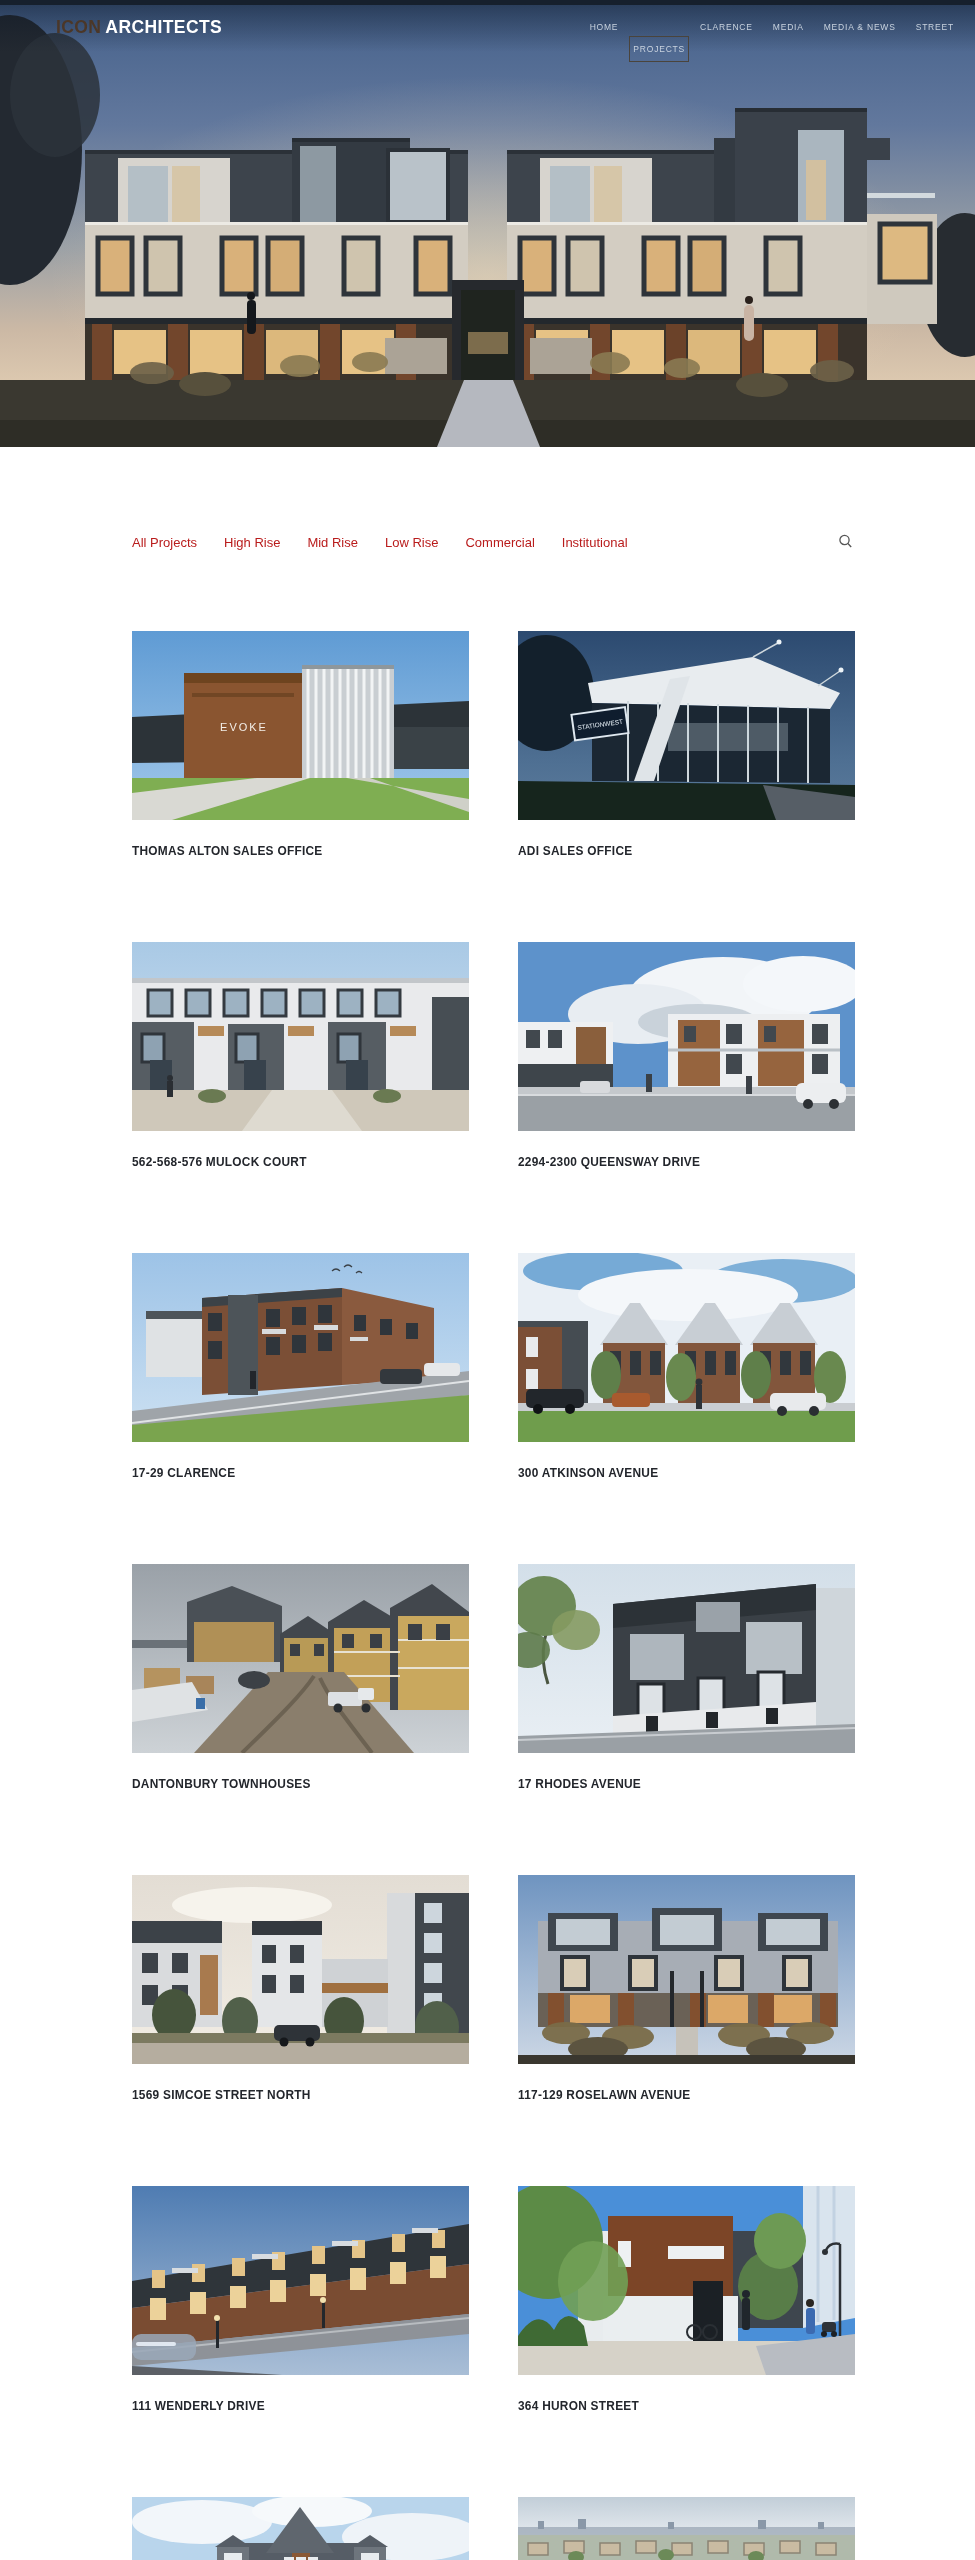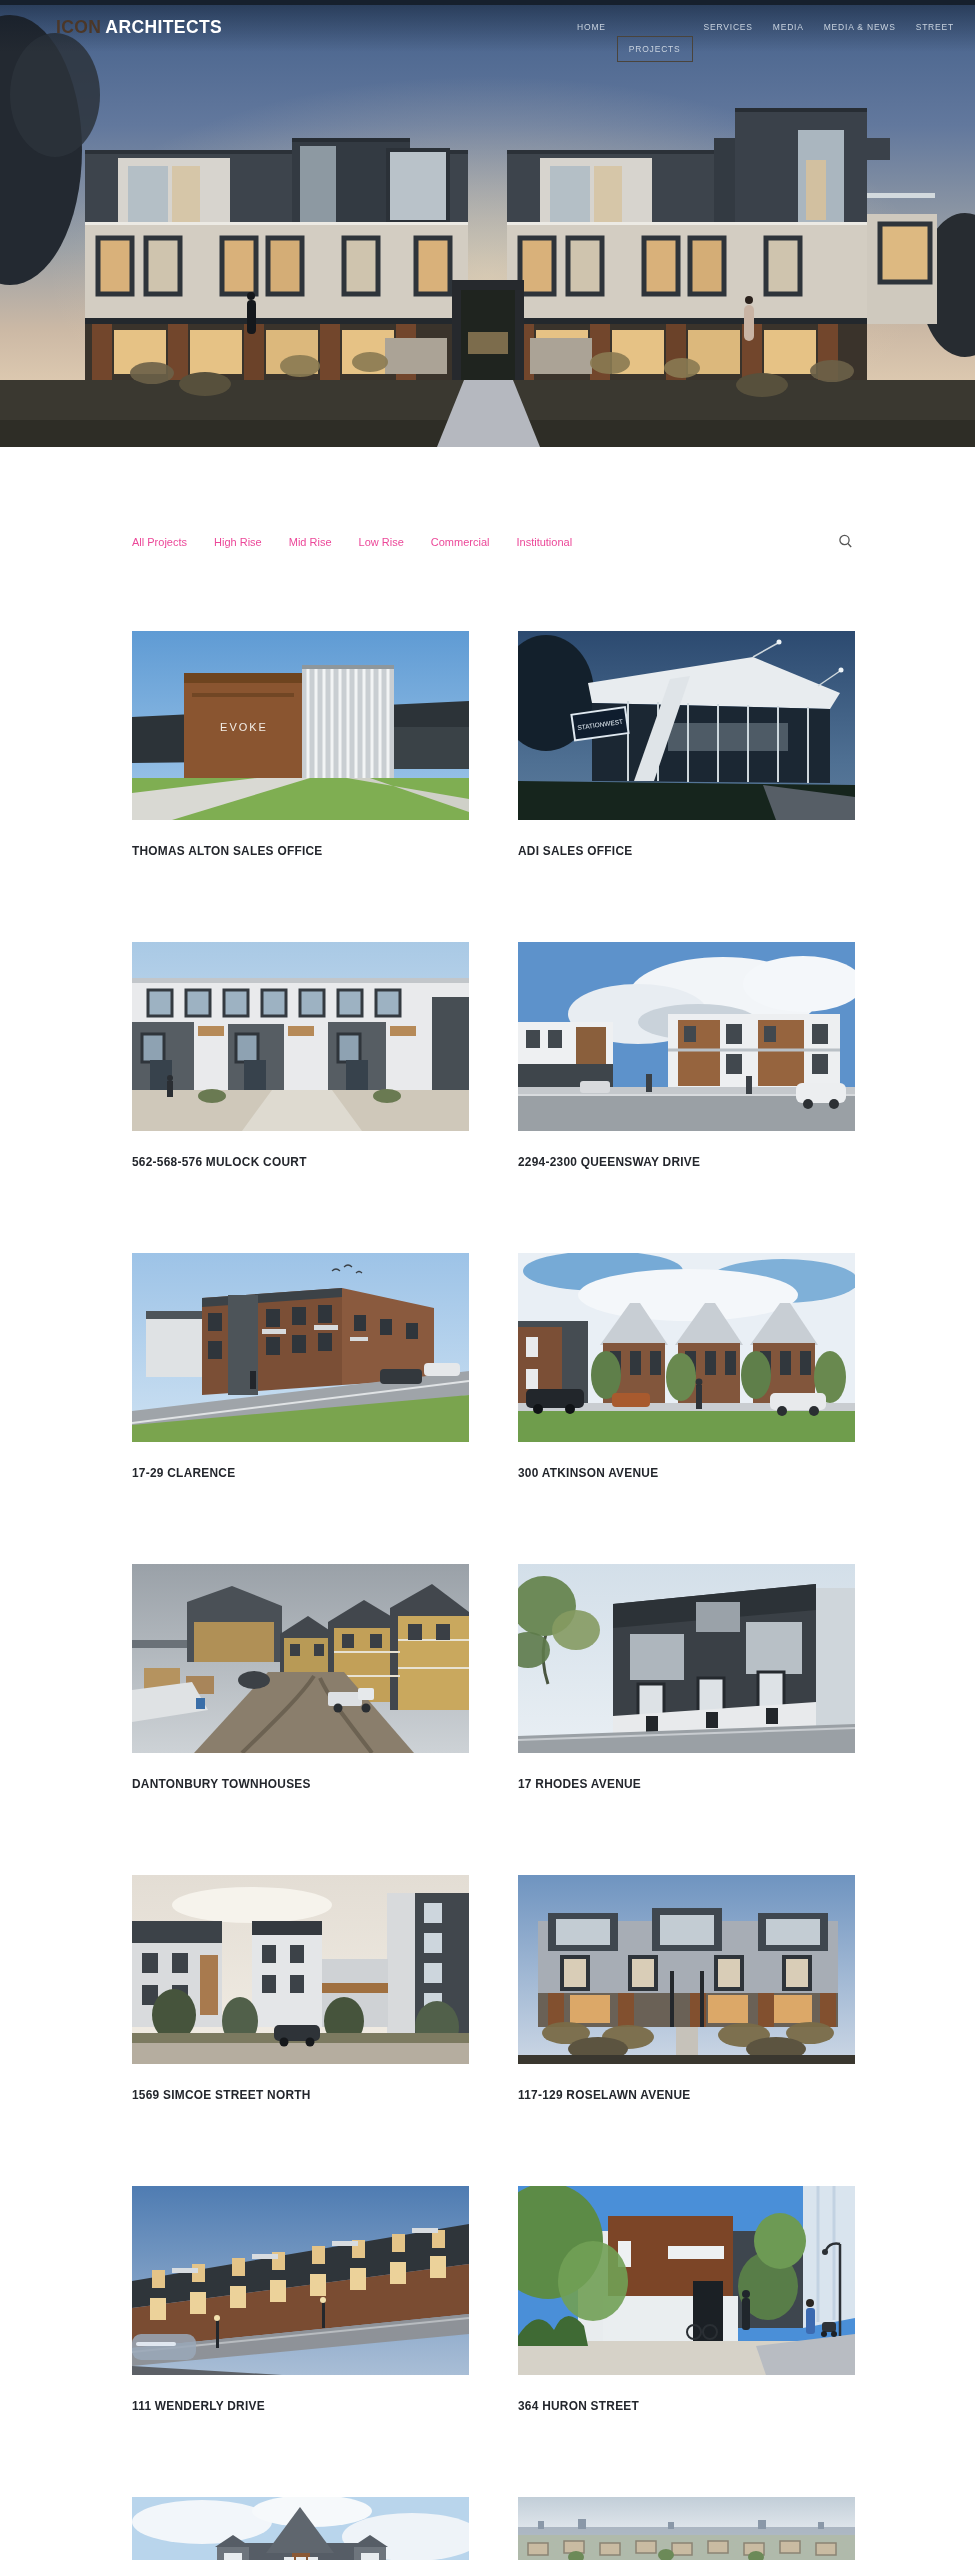--- a/index.html
+++ b/index.html
@@ -18,34 +18,34 @@
     padding:0 12px 0 48px;
   }
   .logo { font-size:17.5px; font-weight:bold; letter-spacing:.4px; white-space:nowrap; }
   .logo-primary { color:#4B3728; }
   .logo-secondary { color:#ffffff; margin-left:4px; }
   .main-nav { display:flex; align-items:center; }
   .nav-item {
     font-size:8.5px; letter-spacing:.8px; color:#C9D3DF; text-decoration:none;
     padding:7px 9px; margin-left:2px; white-space:nowrap; cursor:pointer;
   }
-  .nav-item.active { border:1px solid #4a443c; padding:7px 11px;margin-top:44px; }
+  .nav-item.active { border:1px solid #4a443c; padding:7px 3px;margin-top:44px; }
 
   
   .hero { position:relative; width:975px; height:447px; overflow:hidden; }
   .hero svg { display:block; width:975px; height:447px; }
 
   
   .toolbar {
     width:723px; margin-left:132px; padding-top:86px;
     display:flex; align-items:center; justify-content:space-between;
   }
   .filters { display:flex; gap:27px; }
   .filter-item {
-    font-size:11px; color:#ec4899; text-decoration:none; cursor:pointer; white-space:nowrap;
+    font-size:13px; color:#b91c1c; text-decoration:none; cursor:pointer; white-space:nowrap;
   }
   .search-btn { background:none; border:none; cursor:pointer; width:18px; height:18px; padding:0; }
   .search-btn svg { display:block; }
 
   
   .grid {
     width:723px; margin-left:132px; padding-top:80px;
     display:grid; grid-template-columns:337px 337px; column-gap:49px; row-gap:84px;
   }
   .card { display:block; }
@@ -62,21 +62,21 @@
 <div class="page">
 
   <div class="top-strip"></div>
   <header class="site-header">
     <div class="logo">
       <span class="logo-primary">ICON</span><span class="logo-secondary">ARCHITECTS</span>
     </div>
     <nav class="main-nav">
       <a class="nav-item">HOME</a>
       <a class="nav-item active">PROJECTS</a>
-      <a class="nav-item">SERVICES</a>
+      <a class="nav-item">CLARENCE</a>
       <a class="nav-item">MEDIA</a>
       <a class="nav-item">MEDIA &amp; NEWS</a>
       <a class="nav-item">STREET</a>
     </nav>
   </header>
 
   <section class="hero">
     <svg viewBox="0 0 975 447" preserveAspectRatio="none">
       <defs>
         <linearGradient id="sky" x1="0" y1="0" x2="0" y2="1">

